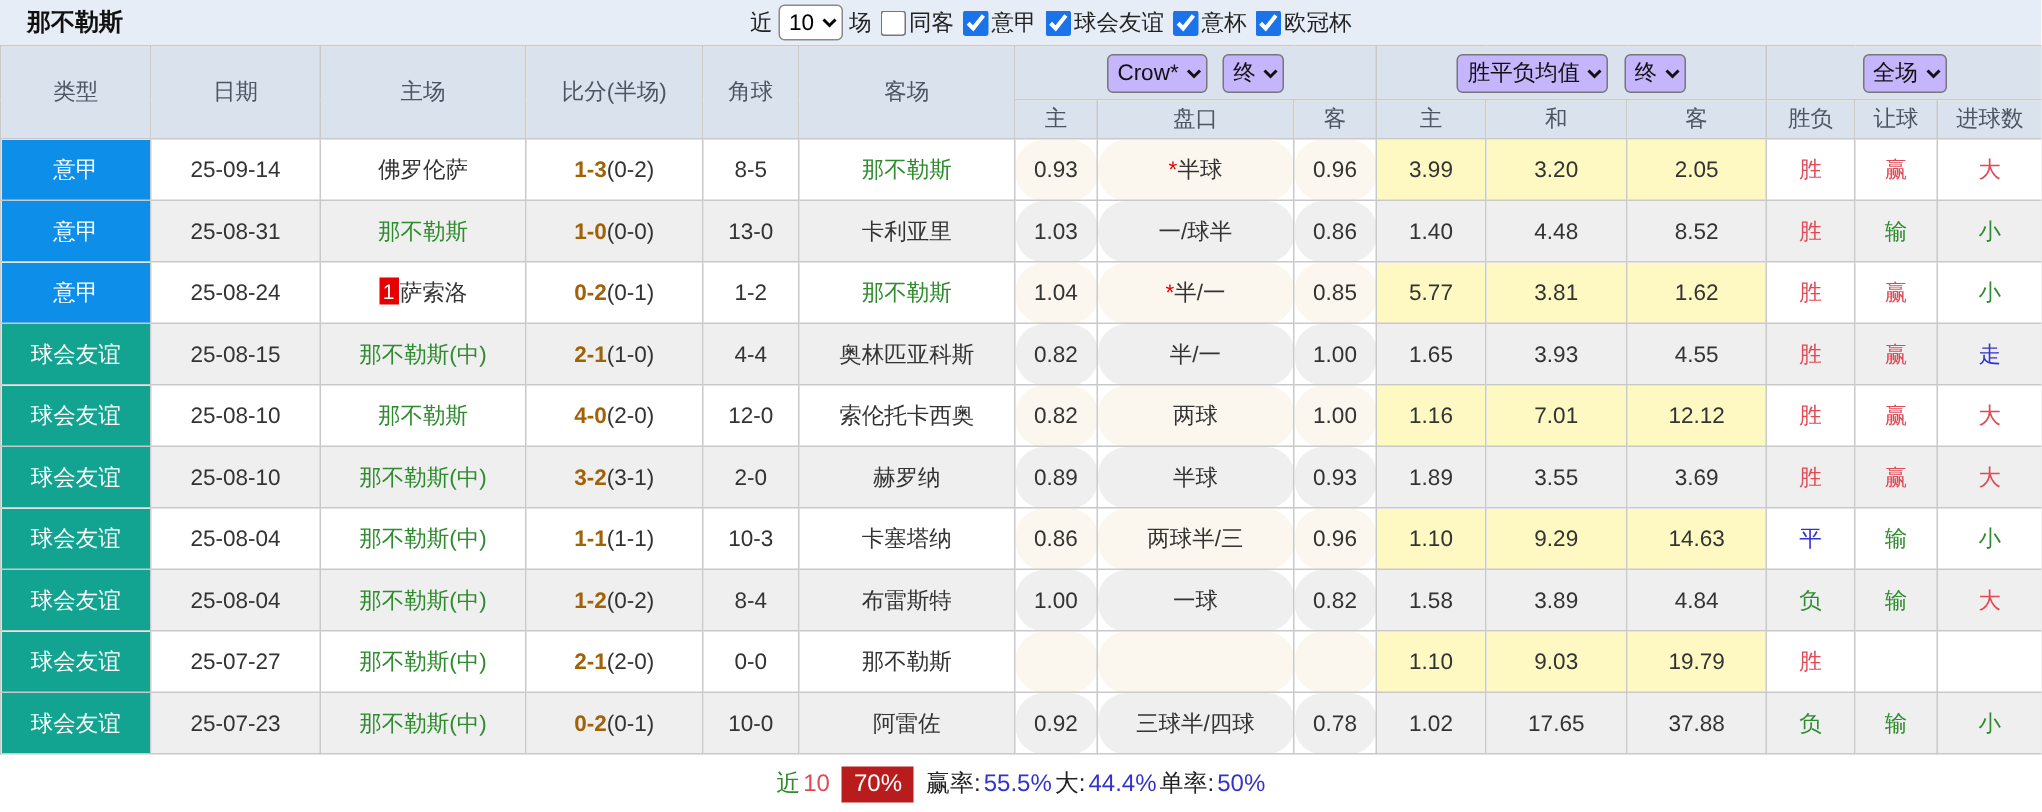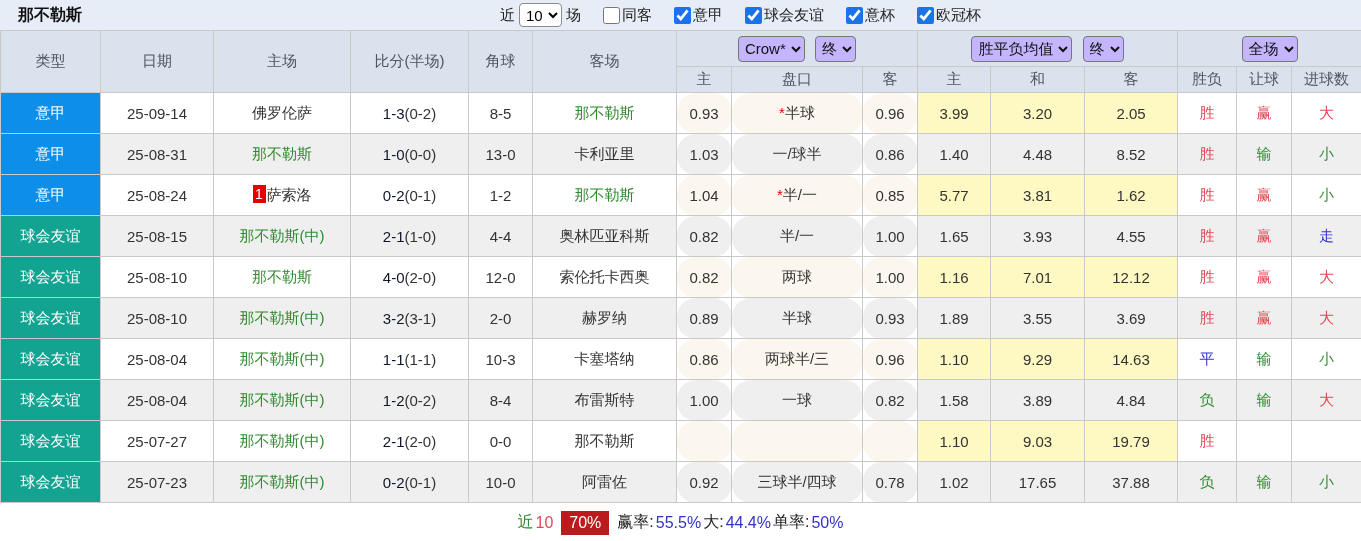--- a/index.html
+++ b/index.html
@@ -37,21 +37,21 @@
   }
   .topbar .controls select {
     font-size: 15px;
     height: 24px;
     margin: 0 4px;
     border: 1px solid #8a8a8a;
     border-radius: 4px;
     background: #fff;
     padding: 0 2px;
   }
-  .topbar .controls label { display: flex; align-items: center; margin-left: 22px; cursor: pointer; }
+  .topbar .controls label { display: flex; align-items: center; margin-left: 6px; cursor: pointer; }
   .topbar .controls input[type=checkbox] {
     width: 17px; height: 17px;
     accent-color: #1a73e8;
     margin-right: 2px;
   }
   
   table {
     width: 1361px;
     border-collapse: collapse;
     table-layout: fixed;
@@ -83,21 +83,21 @@
   tbody td { height: 41px; font-size: 15px; background: #fff; }
   tbody tr:nth-child(even) td { background: #efefef; }
   tbody td.oddsc { background: #fcf7ee; border-radius: 19px; }
   tbody td.avgc  { background: #fef9c3; }
   td.league { color: #fff; font-size: 15px; }
   .serie-a  { background: #0d8ee9 !important; }
   .friendly { background: #12a391 !important; }
   .green { color: #2e8b2e; }
   .red   { color: #e04a55; }
   .blue  { color: #3333cc; }
-  .ft    { color: #0f172a; }
+  .ft    { color: #a16207; font-weight: bold; }
   .star  { color: #e60000; }
   .badge {
     display: inline-block;
     background: #e60000;
     color: #fff;
     font-size: 14px;
     line-height: 18px;
     min-width: 13px;
     padding: 0 2px;
     margin-right: 1px;

